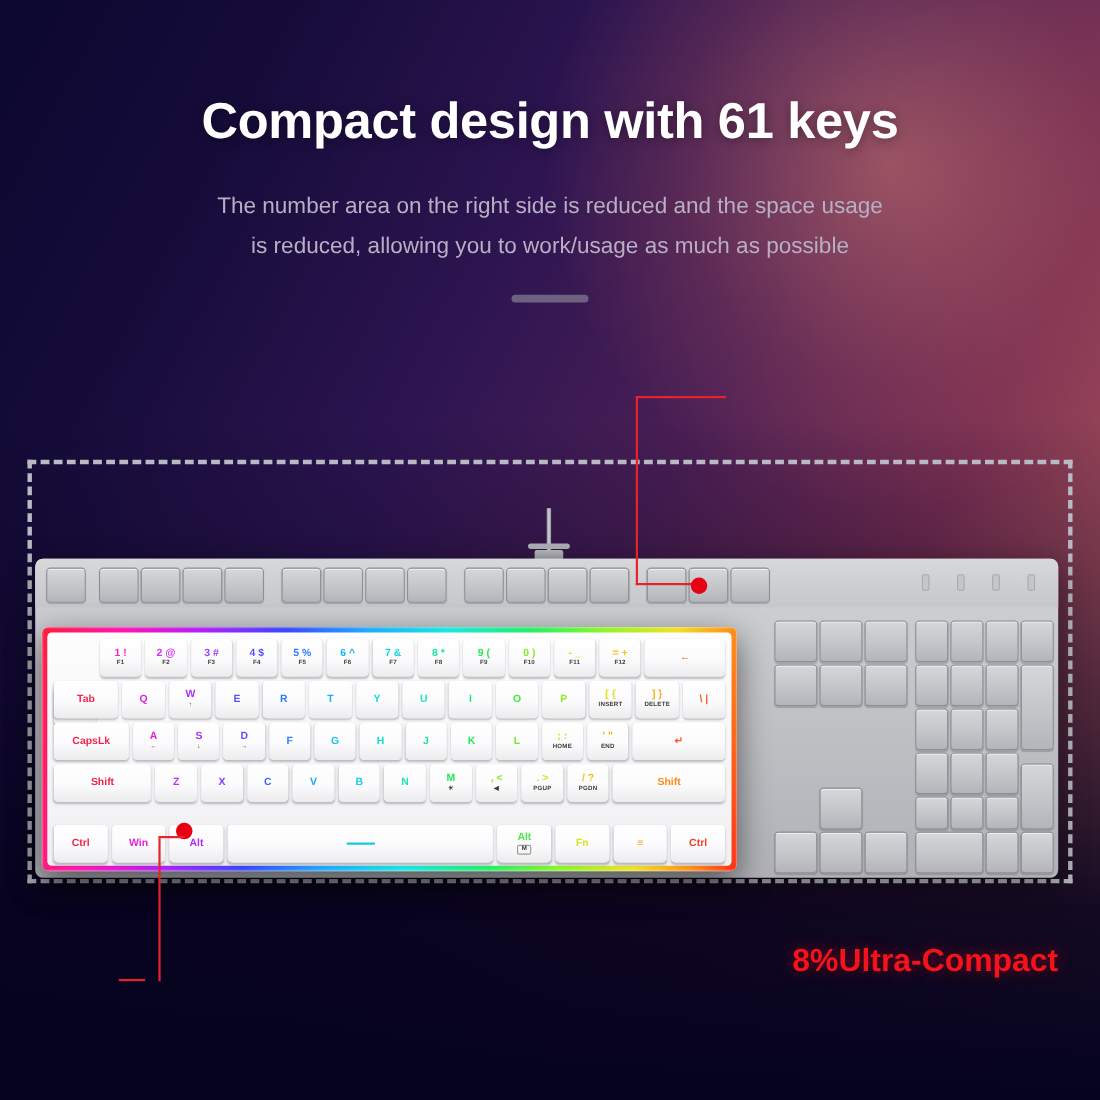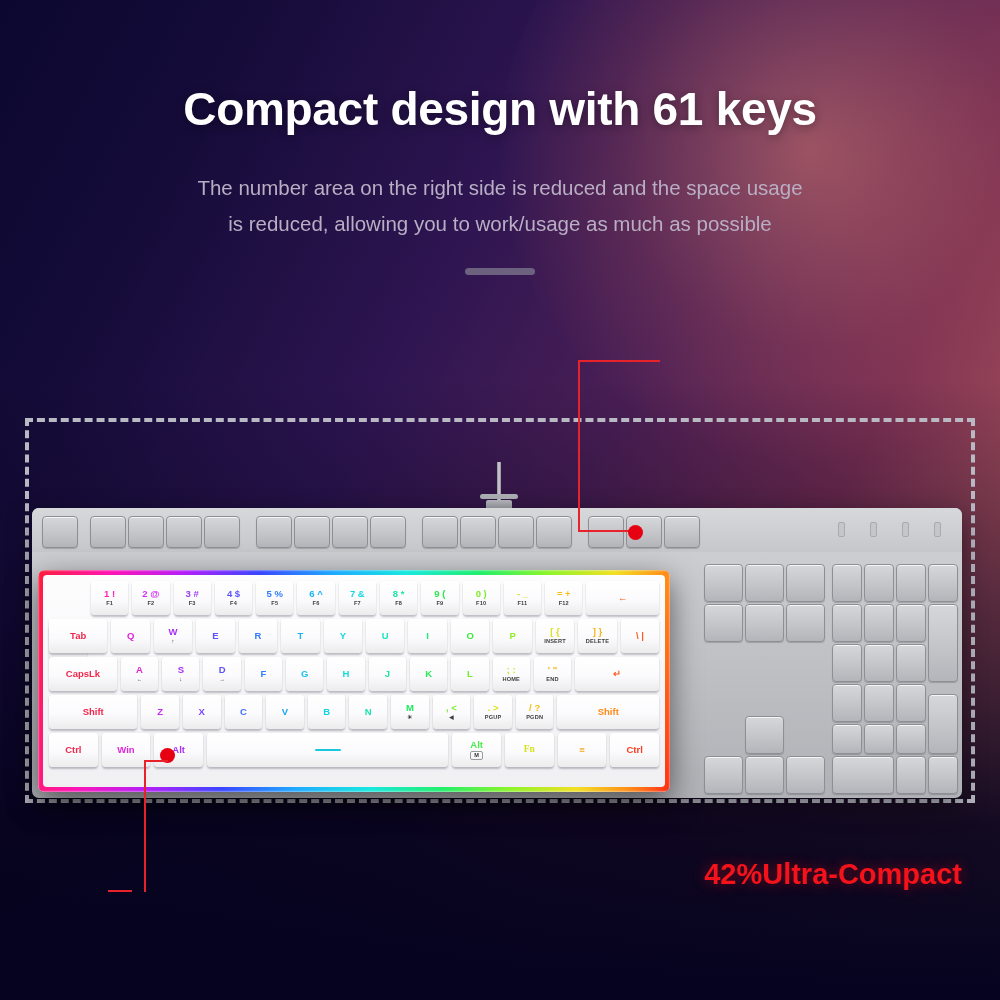--- a/index.html
+++ b/index.html
@@ -370,39 +370,39 @@
               <div class="k-sub">PGUP</div>
             </div>
             <div class="key">
               <div class="k-main" style="color: rgb(245, 192, 26);">/ ?</div>
               <div class="k-sub">PGDN</div>
             </div>
             <div class="key k-rshift">
               <div class="k-main" style="color: rgb(255, 138, 24);">Shift</div>
             </div>
           </div>
-          <div class="krow" style="top: 158px;">
+          <div class="krow" style="top: 175px;">
             <div class="key k-ctrl">
               <div class="k-main" style="color: rgb(242, 38, 75);">Ctrl</div>
             </div>
             <div class="key k-ctrl">
               <div class="k-main" style="color: rgb(224, 34, 216);">Win</div>
             </div>
             <div class="key k-ctrl">
               <div class="k-main" style="color: rgb(168, 47, 248);">Alt</div>
             </div>
             <div class="key k-space">
               <div class="spacedash"></div>
             </div>
             <div class="key k-ctrl">
               <div class="k-main" style="color: rgb(76, 235, 76);">Alt</div>
               <div class="esc-box">M</div>
             </div>
             <div class="key k-ctrl">
-              <div class="k-main" style="color: rgb(214, 228, 31); font-family: Liberation Serif, serif;">Fn</div>
+              <div class="k-main" style="color: rgb(214, 228, 31);">Fn</div>
             </div>
             <div class="key k-ctrl">
               <div class="k-main" style="color: rgb(245, 168, 26);">≡</div>
             </div>
             <div class="key k-ctrl">
               <div class="k-main" style="color: rgb(255, 58, 30);">Ctrl</div>
             </div>
           </div>
         </div>
     </div>
@@ -411,14 +411,14 @@
 
   <div class="lead-line lead-top-h"></div>
   <div class="lead-line lead-top-v"></div>
   <div class="lead-line lead-top-h2"></div>
   <div class="dot-top"></div>
 
   <div class="lead-line lead-bot-h"></div>
   <div class="lead-line lead-bot-v"></div>
   <div class="lead-line lead-bot-up"></div>
 
-  <div class="ultra">42%Ultra-Compact</div>
+  <div class="ultra">8%Ultra-Compact</div>
 </div>
 
 </body></html>

